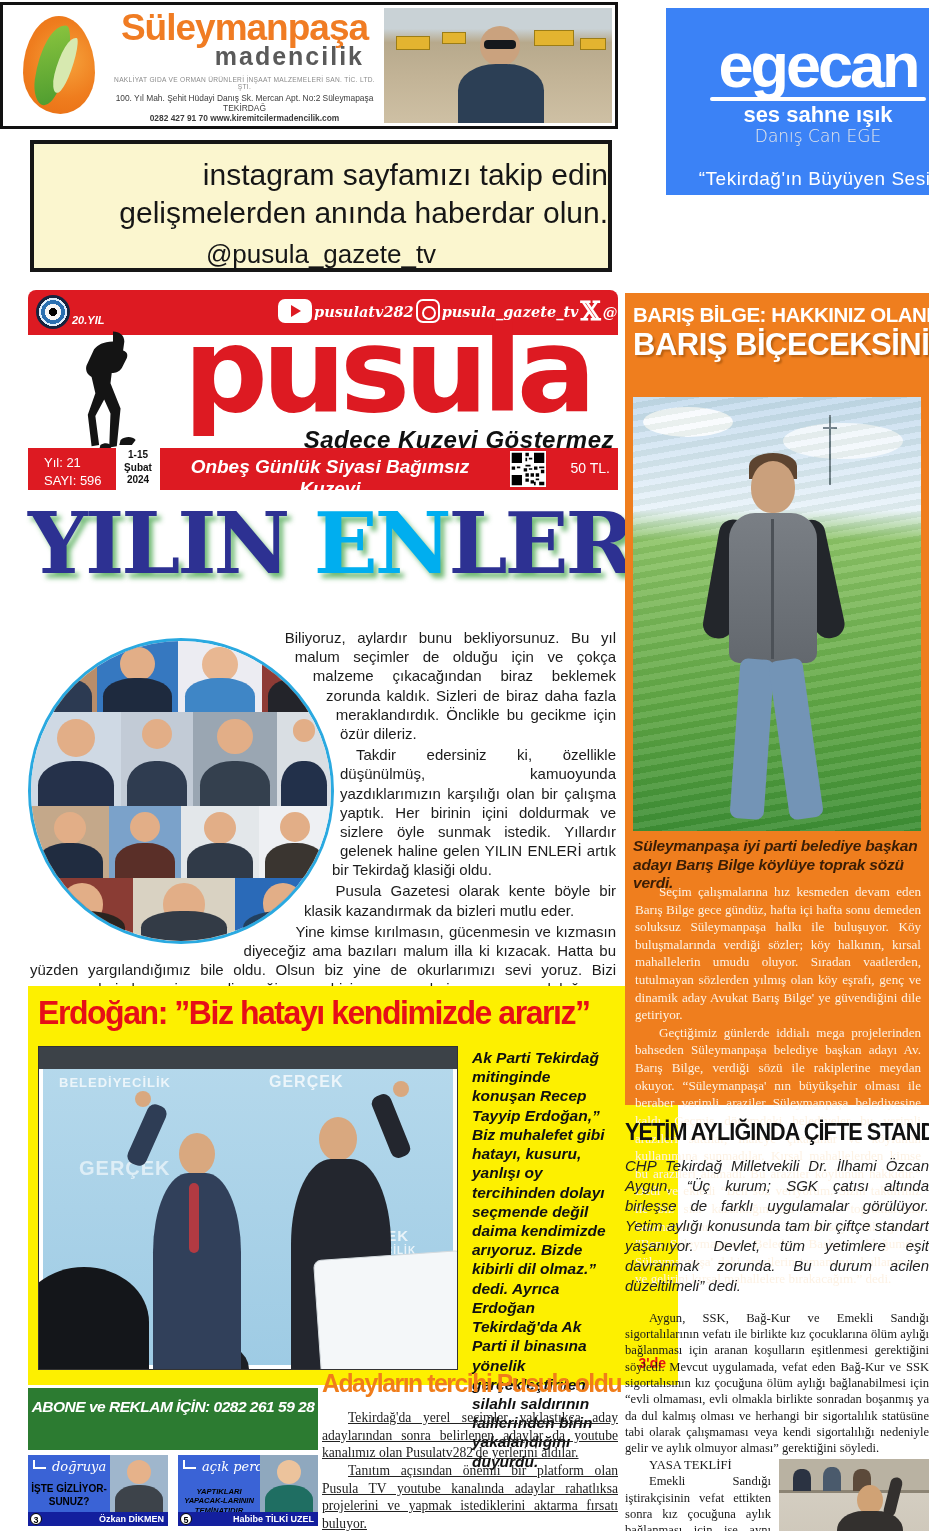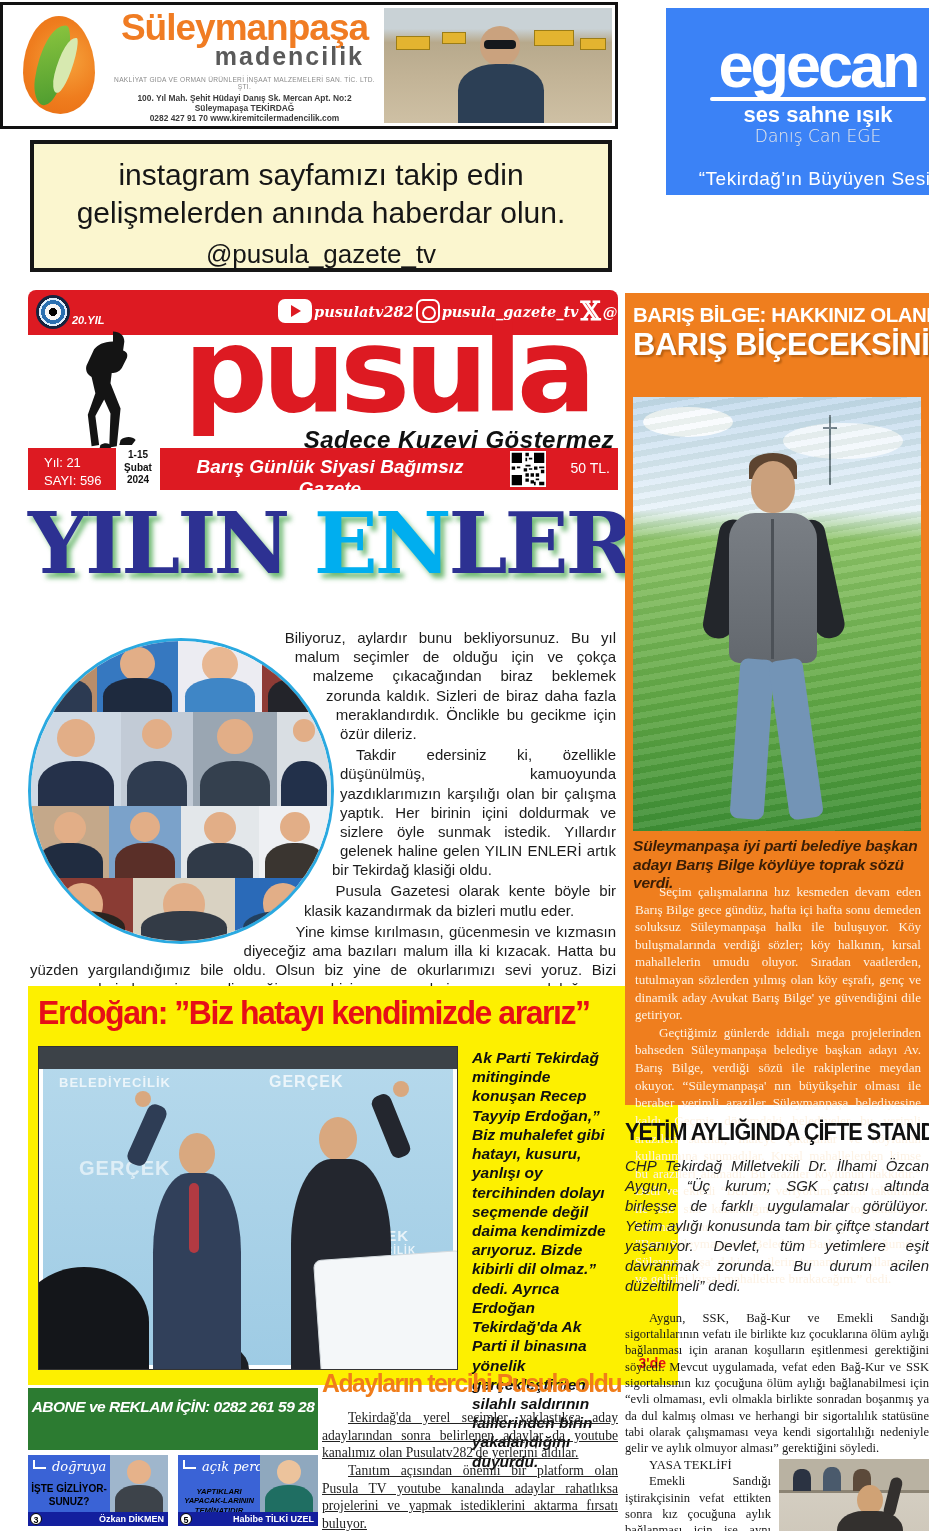--- a/index.html
+++ b/index.html
@@ -17,21 +17,21 @@
   .kir-leaf{position:absolute;left:20px;top:10px;width:30px;height:82px;
             background:linear-gradient(160deg,#8dc63f,#4c9b2f);
             border-radius:80% 20% 60% 40%/70% 30% 70% 30%;transform:rotate(8deg);}
   .kir-leaf2{position:absolute;left:40px;top:22px;width:16px;height:58px;background:#d7e9b0;
              border-radius:80% 20% 60% 40%/70% 30% 70% 30%;transform:rotate(14deg);}
   .kir-text{flex:1 1 auto;text-align:center;padding:0 6px 0 10px;}
   .kir-title{color:#f07c23;font-size:37px;font-weight:bold;letter-spacing:-1px;line-height:1;}
   .kir-sub{color:#5a5a5a;font-size:25px;font-weight:bold;letter-spacing:2px;text-align:right;
            padding-right:14px;margin-top:-2px;line-height:1;}
   .kir-l1{color:#8a8a8a;font-size:6.6px;margin-top:7px;letter-spacing:.3px;}
-  .kir-l2{color:#3c3c3c;font-size:8.4px;font-weight:bold;margin-top:3px;}
+  .kir-l2{color:#3c3c3c;font-size:8.4px;font-weight:normal;margin-top:3px;}
   .kir-l3{color:#3c3c3c;font-size:8.4px;font-weight:bold;}
   .quarry{position:relative;width:228px;height:115px;margin:0 3px 0 auto;flex:0 0 auto;overflow:hidden;
           background:linear-gradient(#c9d2d6 0%,#c9d2d6 18%,#b7a98c 30%,#c3b497 62%,#cec0a4 100%);}
   .quarry .mach{position:absolute;background:#e3b430;border:1px solid #9c7d16;}
   .quarry .man-h{position:absolute;left:96px;top:18px;width:40px;height:40px;border-radius:50%;
                  background:#caa27e;}
   .quarry .man-g{position:absolute;left:100px;top:32px;width:32px;height:9px;border-radius:4px;background:#16181c;}
   .quarry .man-b{position:absolute;left:74px;top:56px;width:86px;height:60px;border-radius:44% 44% 0 0;
                  background:#2c3f55;}
 
@@ -43,21 +43,21 @@
   .ege-sub{font-size:22px;font-weight:bold;letter-spacing:0px;line-height:1.05;margin-top:2px;}
   .ege-owner{font-size:17px;font-weight:300;color:#e8e8e8;font-family:"DejaVu Sans",sans-serif;margin-top:0px;}
   .ege-slogan{font-size:19px;margin-top:22px;letter-spacing:.5px;}
   .ege-phone{font-size:32px;font-weight:bold;letter-spacing:1px;margin-top:16px;}
   .ege-a1,.ege-a2{font-family:"Liberation Serif",serif;font-weight:bold;font-size:9.5px;line-height:1.35;}
   .ege-a1{margin-top:10px;}
 
   
   .insta{position:absolute;left:30px;top:140px;width:582px;height:132px;background:#fbf6cf;
          border:4px solid #161616;text-align:center;color:#161616;}
-  .insta-l{font-size:30px;line-height:1.25;}
+  .insta-l{font-size:30px;line-height:1.25;text-align:right;}
   .insta-l.first{margin-top:12px;}
   .insta-h{font-size:26px;margin-top:8px;}
 
   
   .mast{position:absolute;left:28px;top:290px;width:590px;height:200px;background:#fff;}
   .mast-top{position:absolute;left:0;top:0;width:100%;height:45px;background:#dd1a22;border-radius:8px 8px 0 0;}
   .nazar{position:absolute;left:8px;top:5px;width:34px;height:34px;border-radius:50%;
          background:radial-gradient(circle at 50% 50%,#000 0 4px,#f5f5f5 4px 8px,#2a6fb0 8px 12px,#dfeefb 12px 14px,#14243f 14px);}
   .yil20{position:absolute;left:44px;top:24px;color:#fff;font-weight:bold;font-size:11px;font-style:italic;}
   .social{position:absolute;left:250px;top:9px;display:flex;align-items:center;gap:2px;color:#fff;}
@@ -262,21 +262,21 @@
     <div class="mast-bot" data-name="masthead-bottom-bar">
       <div class="yil21" data-name="issue-info">
         <div data-name="publication-year">Yıl: 21</div>
         <div data-name="issue-number">SAYI: 596</div>
       </div>
       <div class="datebox" data-name="issue-date">
         <div data-name="date-range">1-15</div>
         <div data-name="date-month">Şubat</div>
         <div data-name="date-year">2024</div>
       </div>
-      <div class="gazete-desc" data-name="newspaper-description">Barış Günlük Siyasi Bağımsız Gazete</div>
+      <div class="gazete-desc" data-name="newspaper-description">Onbeş Günlük Siyasi Bağımsız Kuzeyi</div>
       <svg class="qr" viewBox="0 0 21 21" data-name="qr-code">
         <rect width="21" height="21" fill="#fff"></rect>
         <path fill="#000" d="M1 1h6v6H1zM14 1h6v6h-6zM1 14h6v6H1zM3 3h2v2H3zM16 3h2v2h-2zM3 16h2v2H3zM9 1h2v2H9zM9 4h1v2H9zM11 4h2v1h-2zM9 8h3v1H9zM1 9h2v2H1zM4 9h2v1H4zM8 10h2v2H8zM11 10h2v1h-2zM14 9h2v2h-2zM17 9h3v1h-3zM18 11h2v2h-2zM9 13h2v2H9zM12 13h2v2h-2zM15 13h2v2h-2zM9 16h2v2H9zM12 17h2v2h-2zM15 16h2v1h-2zM17 18h3v2h-3zM14 18h1v2h-1z"></path>
       </svg>
       <div class="price" data-name="price">50 TL.</div>
     </div>
   </div>
 
   <div class="yilin-head" data-name="main-headline">
     <span class="hl-navy" data-name="headline-part1">YILIN</span>

